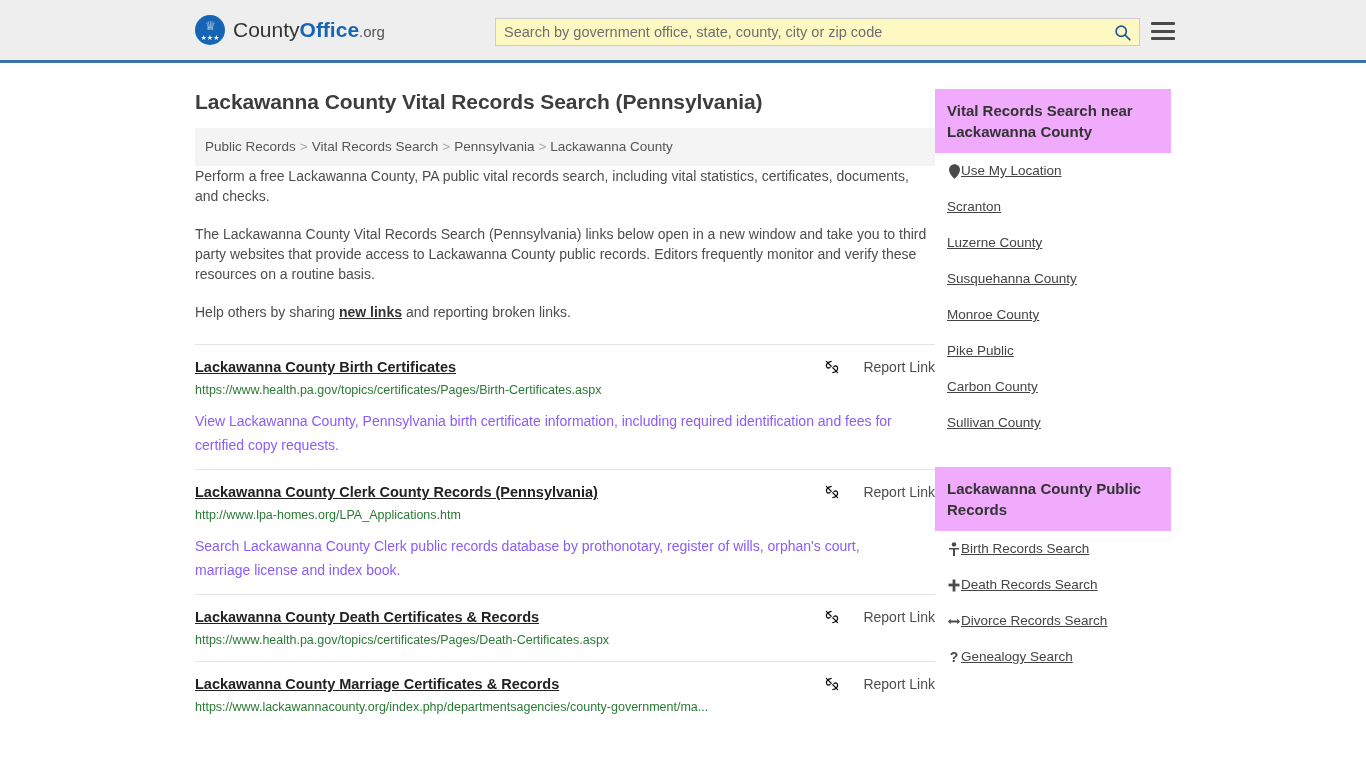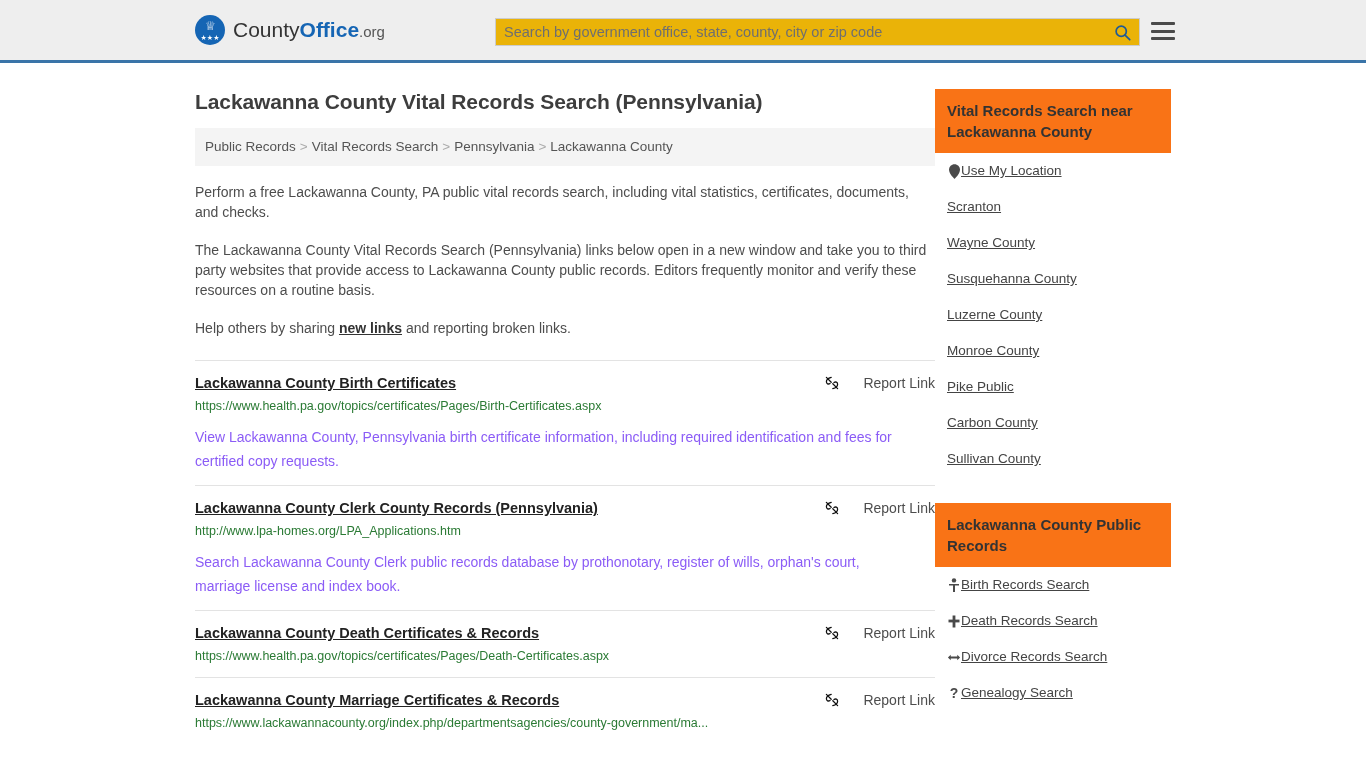--- a/index.html
+++ b/index.html
@@ -67,21 +67,21 @@
   .brand-text .bold-blue { color: #1565b4; font-weight: 700; }
   .brand-text .county { color: #333333; font-weight: 400; }
   .brand-text .dotorg { font-size: 15px; color: #555555; }
 
   .search-wrap {
     position: absolute;
     left: 495px;
     top: 18px;
     width: 645px;
     height: 28px;
-    background: #eab308;
+    background: #fef9c3;
     border: 1px solid #cccccc;
     display: flex;
     align-items: center;
   }
   .search-input {
     flex: 1;
     border: none;
     outline: none;
     height: 26px;
     padding: 0 8px;
@@ -151,21 +151,21 @@
     color: #555555;
     text-decoration: none;
     cursor: pointer;
   }
   .breadcrumb .sep { color: #aaaaaa; margin: 0 4px; }
 
   .intro p {
     font-size: 14px;
     line-height: 20px;
     color: #4d4d4d;
-    margin: 16px 0 0 0;
+    margin: 0 0 0 0;
   }
   .intro p.tight { margin-top: 18px; }
   .intro a {
     color: #333333;
     text-decoration: underline;
     font-weight: 600;
     cursor: pointer;
   }
 
   
@@ -215,21 +215,21 @@
     line-height: 18px;
   }
   .broken-link-icon {
     width: 16px; height: 16px;
     display: block;
   }
 
   
   .side-card { margin-top: 26px; }
   .side-head {
-    background: #f97316;
+    background: #f0abfc;
     padding: 11px 12px;
     font-size: 15px;
     font-weight: 700;
     line-height: 21px;
     color: #333333;
   }
   .side-list { padding: 0; margin: 0; list-style: none; }
   .side-list li {
     display: flex;
     align-items: center;
@@ -372,27 +372,24 @@
             <svg class="pin-icon" viewBox="0 0 12 16">
               <path d="M6 0 C2.7 0 0 2.7 0 6 C0 10.5 6 16 6 16 C6 16 12 10.5 12 6 C12 2.7 9.3 0 6 0 Z" fill="#4a4a4a"></path>
             </svg>
           </span>
           <a>Use My Location</a>
         </li>
         <li class="no-icon">
           <a>Scranton</a>
         </li>
         <li class="no-icon">
-          <a>Wayne County</a>
+          <a>Luzerne County</a>
         </li>
         <li class="no-icon">
           <a>Susquehanna County</a>
-        </li>
-        <li class="no-icon">
-          <a>Luzerne County</a>
         </li>
         <li class="no-icon">
           <a>Monroe County</a>
         </li>
         <li class="no-icon">
           <a>Pike Public</a>
         </li>
         <li class="no-icon">
           <a>Carbon County</a>
         </li>

